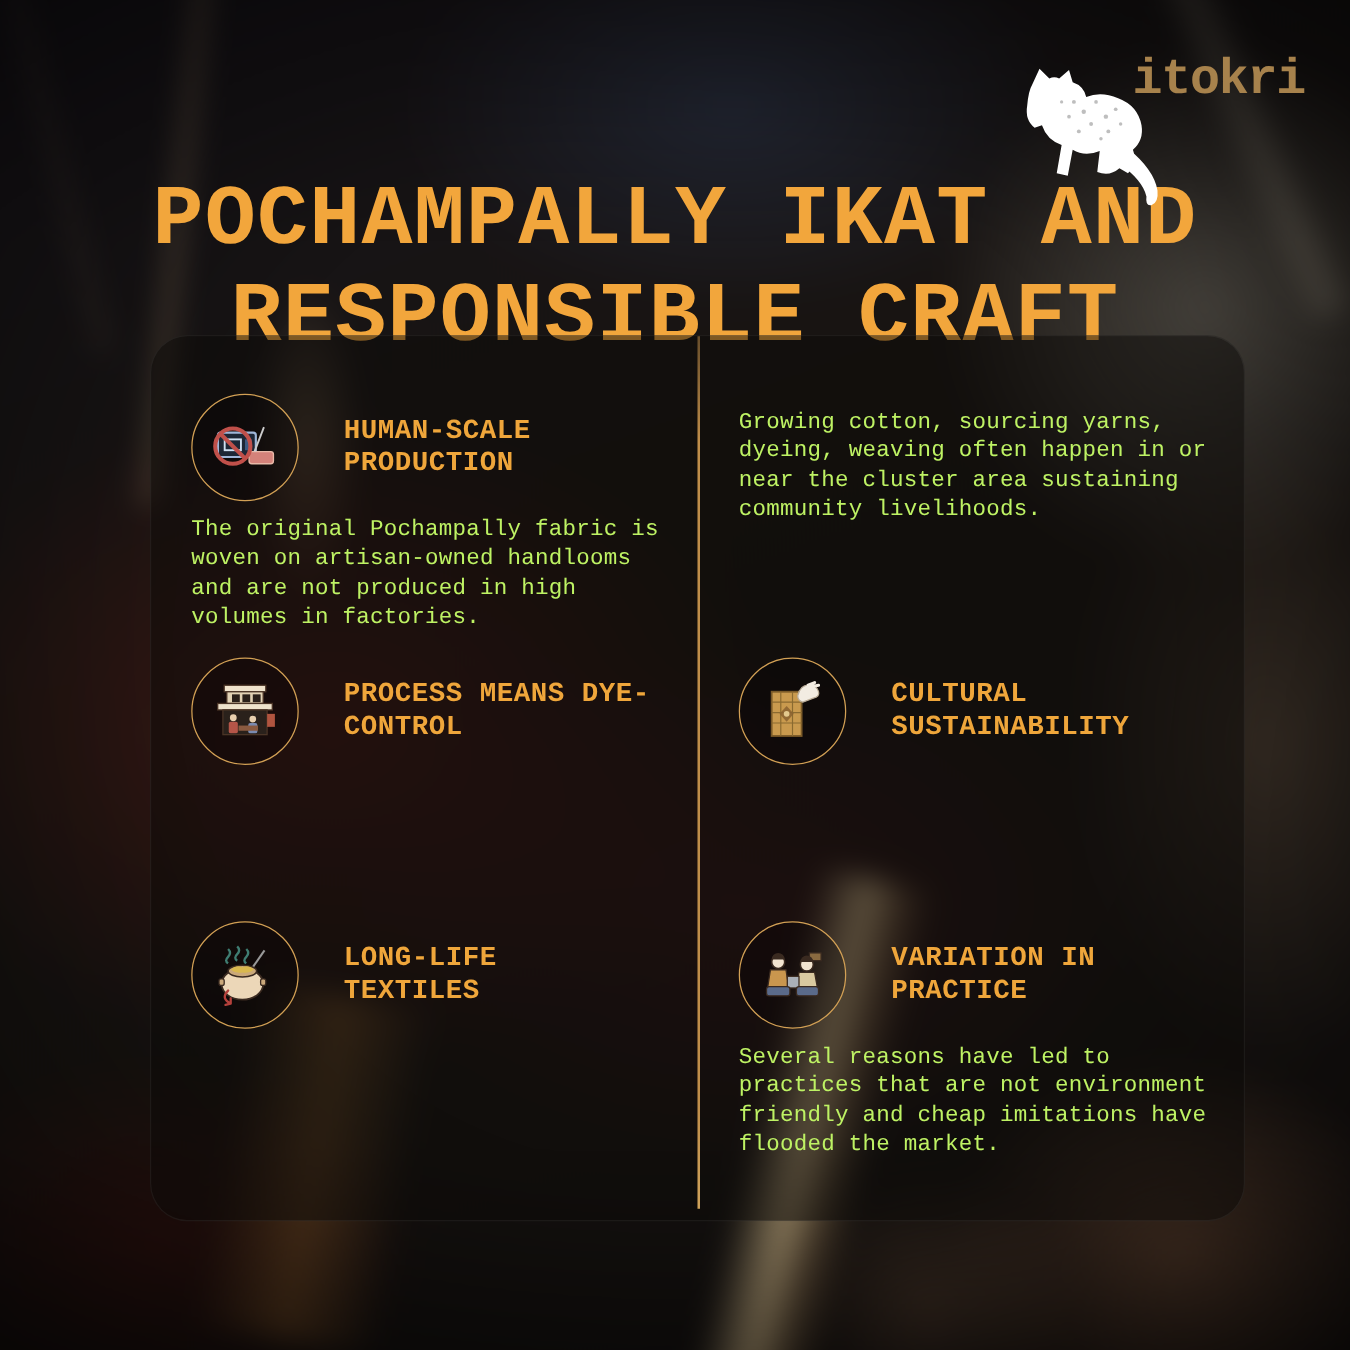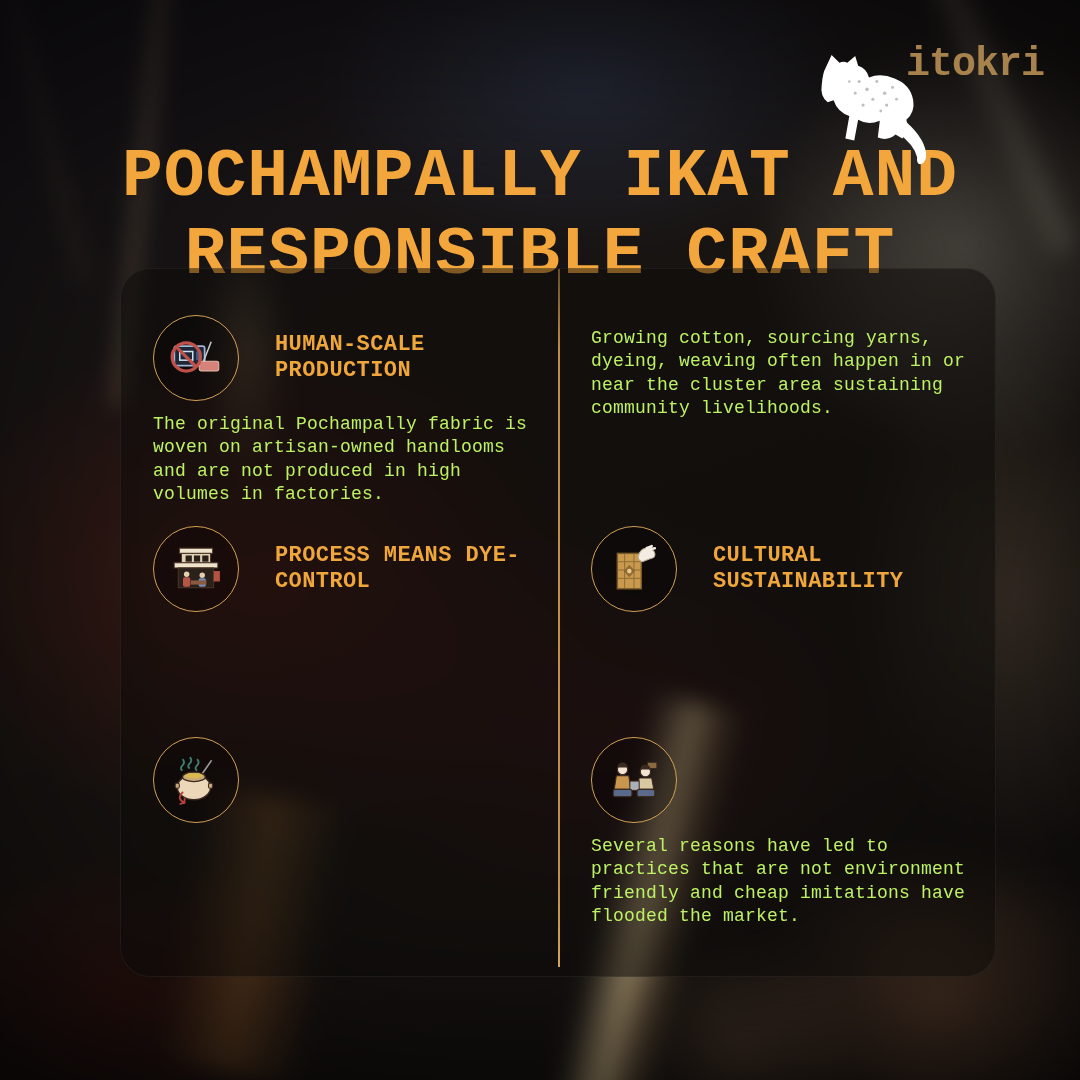--- a/index.html
+++ b/index.html
@@ -180,38 +180,42 @@
               <path d="M26,4 q3,3 0,6 q-3,3 0,5" stroke="#3f7d72" stroke-width="1.8" fill="none"></path>
               <path d="M40,5 L31,18" stroke="#999999" stroke-width="1.6"></path>
               <ellipse cx="23" cy="31" rx="16" ry="12" fill="#ecd7b8" stroke="#3a2a20" stroke-width="1.4"></ellipse>
               <ellipse cx="23" cy="21" rx="11" ry="4.5" fill="#caa87a" stroke="#3a2a20" stroke-width="1.2"></ellipse>
               <path d="M14,20 q4,-4 9,-2 q5,-2 9,2 q-4,3 -9,2 q-5,1 -9,-2 Z" fill="#d9b84e"></path>
               <rect x="5" y="27" width="4" height="5" rx="1.5" fill="#caa87a" stroke="#3a2a20" stroke-width="1"></rect>
               <rect x="37" y="27" width="4" height="5" rx="1.5" fill="#caa87a" stroke="#3a2a20" stroke-width="1"></rect>
               <path d="M12,36 q-6,6 2,10 M14,46 l-4,1 M14,46 l0,-4" stroke="#b5413c" stroke-width="1.8" fill="none" stroke-linecap="round"></path>
             </svg>
           </div>
+          <h3>LONG-LIFE
+TEXTILES</h3>
         </div>
       </div>
 
       <div class="card">
         <div class="card-head">
           <div class="icon-circle">
             <svg width="52" height="46" viewBox="0 0 50 42">
               <rect x="38" y="4" width="9" height="6" fill="#8a6a40" stroke="#3a2a20" stroke-width="1"></rect>
               <circle cx="14" cy="11" r="5" fill="#f2e4d0" stroke="#3a2a20" stroke-width="1.2"></circle>
               <path d="M9,9 a5,5 0 0 1 10,0 Z" fill="#3a2a20"></path>
               <path d="M8,17 h12 l2,13 h-16 Z" fill="#c9964e" stroke="#3a2a20" stroke-width="1"></path>
               <circle cx="36" cy="13" r="5" fill="#f2e4d0" stroke="#3a2a20" stroke-width="1.2"></circle>
               <path d="M31,11 a5,5 0 0 1 10,0 Z" fill="#3a2a20"></path>
               <path d="M30,19 h12 l2,11 h-16 Z" fill="#d9c9a0" stroke="#3a2a20" stroke-width="1"></path>
               <rect x="21" y="22" width="9" height="9" fill="#aab0b8" stroke="#3a2a20" stroke-width="1"></rect>
               <rect x="5" y="30" width="18" height="7" rx="2" fill="#5a6a8a" stroke="#3a2a20" stroke-width="1"></rect>
               <rect x="28" y="30" width="17" height="7" rx="2" fill="#5a6a8a" stroke="#3a2a20" stroke-width="1"></rect>
             </svg>
           </div>
+          <h3>VARIATION IN
+PRACTICE</h3>
         </div>
         <p>Several reasons have led to practices that are not environment friendly and cheap imitations have flooded the market.</p>
       </div>
 
     </div>
   </div>
 </div>
 
 </body></html>

